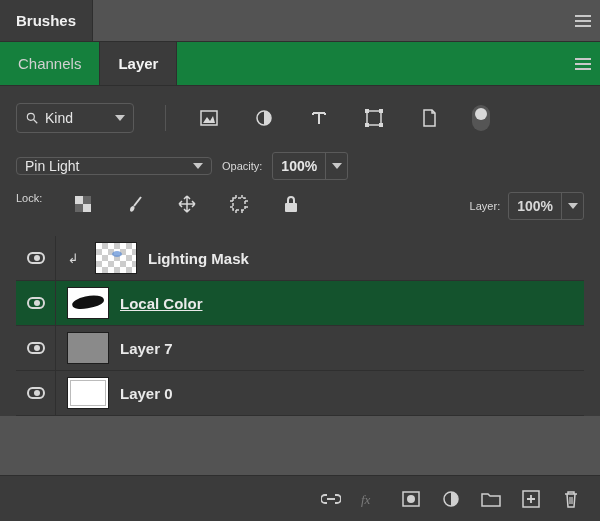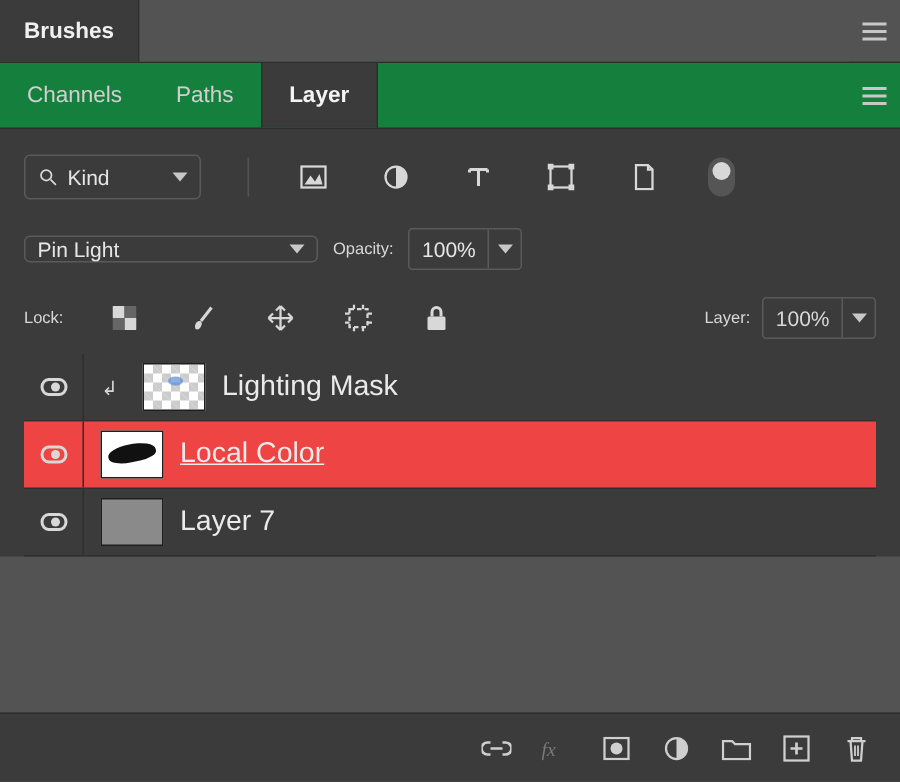--- a/index.html
+++ b/index.html
@@ -136,29 +136,29 @@
   }
   .blend-select .chev { margin-left:auto; }
   .label { color:#d8d8d8; font-size:11px; }
   .pct-box {
     height:28px;
     border:1px solid #5a5a5a;
     border-radius:3px;
     display:flex; align-items:center;
     background:#3b3b3b;
   }
-  .pct-val { padding:0 8px; min-width:50px; text-align:left; }
+  .pct-val { padding:0 8px; min-width:50px; text-align:left;font-weight:bold; }
   .pct-chev {
     width:22px; height:100%; display:flex; align-items:center; justify-content:center;
     border-left:1px solid #5a5a5a; cursor:pointer;
   }
 
   
   .lock-row {
-    display:flex; align-items:center; gap:30px;
+    display:flex; align-items:flex-start; gap:30px;
     height:40px;
     margin-top:4px;
     color:#d8d8d8;
   }
   .lock-row .filter-icon { width:22px; }
   .fill-group { margin-left:auto; display:flex; align-items:center; gap:8px;}
 
   .chev {
     width:0; height:0;
     border-left:5px solid transparent;
@@ -170,21 +170,21 @@
   .layers-list {
     margin-top:4px;
   }
   .layer-row {
     display:flex; align-items:center;
     height:45px;
     border-bottom:1px solid #2f2f2f;
     gap:10px;
     padding-left:0;
   }
-  .layer-row.selected { background:#ef4444; }
+  .layer-row.selected { background:#14532d; }
   .layer-row.nested .thumb-wrap { margin-left:4px; }
   .vis-col {
     width:40px; display:flex; align-items:center; justify-content:center;
     border-right:1px solid #2f2f2f;
     height:100%;
     cursor:pointer;
   }
   .eye {
     width:18px; height:12px; border:2px solid #d8d8d8; border-radius:60% / 100%;
     position:relative;
@@ -221,21 +221,21 @@
   .thumb.stroke::after{
     content:""; position:absolute; top:8px; left:4px; width:32px; height:12px;
     background:#111; border-radius:50% 60% 40% 50%;
     transform:rotate(-12deg);
   }
   .thumb.grey { background:#8a8a8a; }
   .thumb.white { background:#ffffff; position:relative;}
   .thumb.white::after{
     content:""; position:absolute; inset:2px; border:1px solid #bbb;
   }
-  .layer-name { color:#eaeaea; font-size:19px; cursor:default;}
+  .layer-name { color:#eaeaea; font-size:15px; cursor:default;font-weight:bold;}
   .layer-name.underline { text-decoration: underline; }
 
   
   .bottom-bar {
     position:absolute;
     left:0; right:0; bottom:0;
     height:46px;
     background:#3b3b3b;
     border-top:1px solid #2e2e2e;
     display:flex; align-items:center; justify-content:flex-end;
@@ -258,23 +258,20 @@
   </div>
   <div class="spacer-top"></div>
   <div class="panel-menu">
     <span class="hamburger"></span>
   </div>
 </div>
 
 <div class="tabs-row">
   <div class="tab">
     <span>Channels</span>
-  </div>
-  <div class="tab">
-    <span>Paths</span>
   </div>
   <div class="tab active">
     <span>Layer</span>
   </div>
   <div class="tabs-spacer"></div>
   <div class="panel-menu">
     <span class="hamburger"></span>
   </div>
 </div>
 
@@ -412,20 +409,29 @@
     <div class="layer-row">
       <div class="vis-col">
         <span class="eye"></span>
       </div>
       <div class="thumb-wrap">
         <div class="thumb grey"></div>
       </div>
       <span class="layer-name">Layer 7</span>
     </div>
 
+    <div class="layer-row">
+      <div class="vis-col">
+        <span class="eye"></span>
+      </div>
+      <div class="thumb-wrap">
+        <div class="thumb white"></div>
+      </div>
+      <span class="layer-name">Layer 0</span>
+    </div>
 
   </div>
 </div>
 
 <div class="bottom-bar">
   <div class="btm-icon">
     <svg width="20" height="12" viewBox="0 0 20 12">
       <path d="M6 2 H4 A4 4 0 0 0 4 10 H6 M14 2 H16 A4 4 0 0 1 16 10 H14 M6 6 H14" stroke="#cfcfcf" stroke-width="1.8" fill="none"></path>
     </svg>
   </div>

